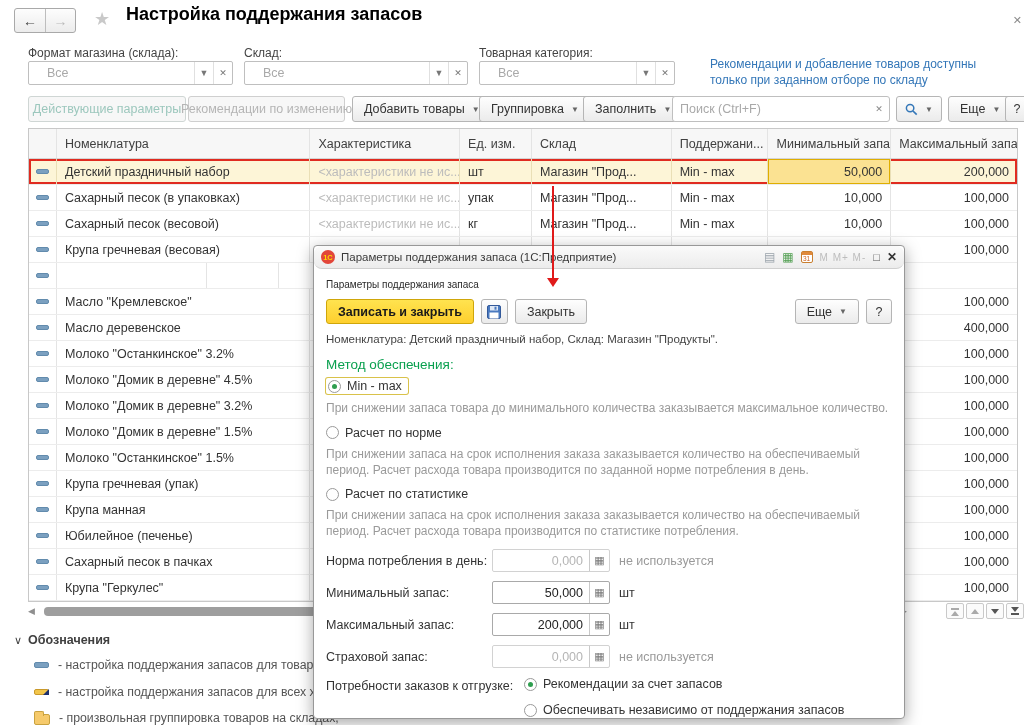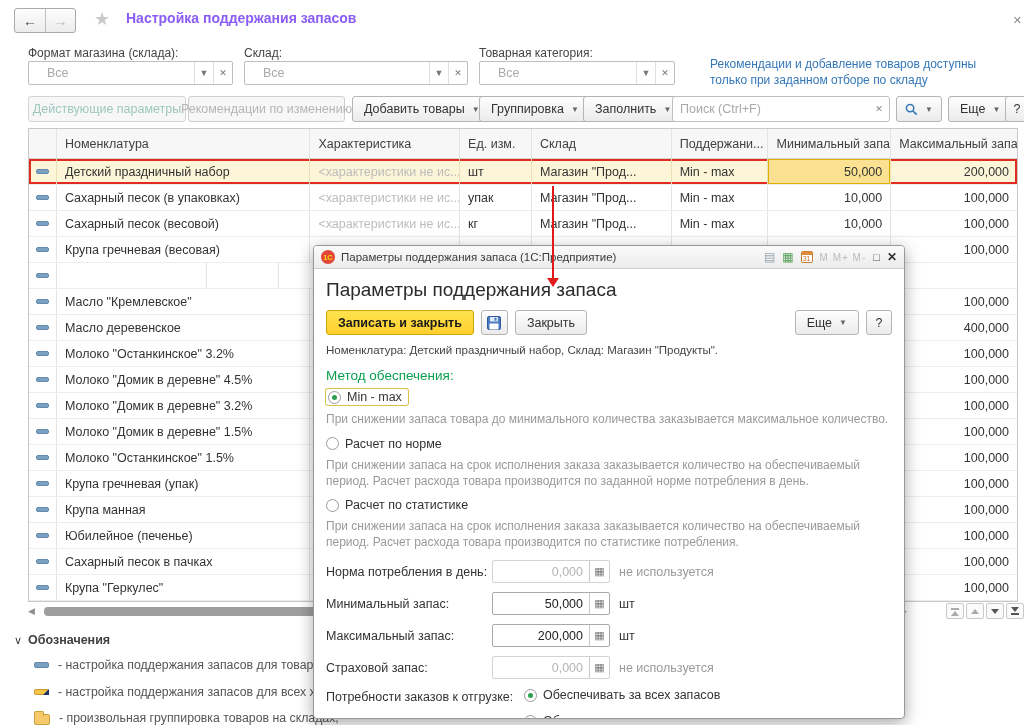--- a/index.html
+++ b/index.html
@@ -5,21 +5,21 @@
   * { box-sizing:border-box; margin:0; padding:0; }
   html,body { width:1024px; height:725px; overflow:hidden; }
   body { font-family:"Liberation Sans", sans-serif; font-size:12.5px; color:#333; background:#fff; }
   #root { position:relative; width:1024px; height:725px; background:#fff; }
 
   
   .navpair { position:absolute; left:14px; top:8px; display:flex; border:1px solid #a9a9a9; border-radius:3px; overflow:hidden; background:linear-gradient(#fdfdfd,#ececec); }
   .navbtn { width:30px; height:23px; display:flex; align-items:center; justify-content:center; font-size:14px; color:#444; }
   .navbtn + .navbtn { border-left:1px solid #bdbdbd; color:#b9b9b9; }
   .star { position:absolute; left:94px; top:8px; font-size:18px; color:#c9c9c9; }
-  .page-title { position:absolute; left:126px; top:10px; font-size:14px; font-weight:bold; color:#8b5cf6; }
+  .page-title { position:absolute; left:126px; top:4px; font-size:18px; font-weight:bold; color:#000000; }
   .win-close { position:absolute; right:2px; top:14px; font-size:11px; color:#8a8a8a; }
 
   
   .flabel { position:absolute; top:46px; font-size:12px; color:#444; }
   .combo { position:absolute; top:61px; height:24px; border:1px solid #bfbfbf; border-radius:2px; background:#fff; display:flex; align-items:stretch; }
   .combo .val { flex:1; padding:4px 6px; color:#a9a9a9; overflow:hidden; white-space:nowrap;margin-left:12px; }
   .combo .cbtn { width:19px; display:flex; align-items:center; justify-content:center; color:#777; font-size:9px; border-left:1px solid #e0e0e0; }
   .info-note { position:absolute; left:710px; top:57px; width:300px; color:#3477b8; font-size:12px; line-height:1.3; }
 
   
@@ -73,35 +73,35 @@
   .li-dash-corner::after { content:""; position:absolute; right:-1px; bottom:-1px; border-left:6px solid transparent; border-bottom:6px solid #1c2f6e; }
   .li-folder { position:relative; width:16px; height:11px; background:#f6ca6b; border:1px solid #c9a23f; border-radius:2px; margin-top:2px; }
   .li-folder::before { content:""; position:absolute; left:-1px; top:-4px; width:8px; height:4px; background:#f6ca6b; border:1px solid #c9a23f; border-bottom:none; border-radius:2px 2px 0 0; }
 
   
   .arrow-line { position:absolute; left:552px; top:186px; width:2px; height:92px; background:#e01a1a; z-index:30; }
   .arrow-head { position:absolute; left:547px; top:278px; width:0; height:0; border-left:6px solid transparent; border-right:6px solid transparent; border-top:9px solid #e01a1a; z-index:30; }
 
   
   .dialog { position:absolute; left:313px; top:245px; width:592px; height:474px; background:#fff; border:1px solid #989898; border-radius:4px; box-shadow:0 4px 16px rgba(0,0,0,.35); z-index:10; overflow:hidden; }
-  .dlg-titlebar { height:23px; background:linear-gradient(#fafafa,#ececec); border-bottom:1px solid #cfcfcf; display:flex; align-items:center; padding:0 7px; }
+  .dlg-titlebar { height:23px; background:linear-gradient(#fafafa,#ececec); border-bottom:1px solid #cfcfcf; display:flex; align-items:center; padding:0 7px;border-radius:8px; }
   .ic1c { width:14px; height:14px; border-radius:50%; background:#e2463a; color:#ffd900; font-size:7.5px; font-weight:bold; display:flex; align-items:center; justify-content:center; margin-right:6px; }
   .dlg-title { font-size:11.5px; color:#3a3a3a; flex:1; white-space:nowrap; overflow:hidden; }
   .tb-icons { display:flex; align-items:center; gap:7px; }
   .tbi { font-size:12px; line-height:1; }
   .tbi.print { color:#9aa3ab; }
   .tbi.calc { color:#4f9e4f; }
   .cal { width:12px; height:12px; border:1px solid #c97f2f; border-radius:2px; background:#fff; font-size:6.5px; color:#c9611f; display:flex; align-items:flex-end; justify-content:center; position:relative; }
   .cal::before { content:""; position:absolute; left:0; top:0; right:0; height:3px; background:#e08a3c; }
   .mgrp { font-size:10px; color:#bdbdbd; letter-spacing:1px; }
   .tbi.box { color:#555; font-size:11px; }
   .tbi.x { color:#333; font-size:12px; font-weight:bold; }
 
   .dlg-content { padding:10px 12px 0 12px; }
-  .dlg-heading { font-size:19px; color:#2b2b2b; margin-bottom:9px; }
+  .dlg-heading { font-size:10px; color:#2b2b2b; margin-bottom:9px; }
   .cmdbar { display:flex; align-items:center; gap:7px; margin-bottom:9px; }
   .dbtn { height:25px; display:inline-flex; align-items:center; justify-content:center; padding:0 11px; border:1px solid #b5b5b5; border-radius:3px; background:linear-gradient(#fefefe,#ebebeb); color:#333; }
   .dbtn.primary { background:linear-gradient(#ffe34f,#fecf2e); border-color:#cfa60a; font-weight:bold; color:#1a1a1a; }
   .dbtn.icon-only { width:27px; padding:0; }
   .cmd-right { margin-left:auto; display:flex; gap:7px; }
   .dlg-info { font-size:11.5px; color:#444; margin-bottom:12px; }
   .method-head { font-size:13.5px; color:#0aa04f; margin-bottom:6px; }
   .opt { display:inline-flex; align-items:center; gap:6px; margin-bottom:5px; }
   .opt .radio { width:13px; height:13px; border:1px solid #9a9a9a; border-radius:50%; background:#fff; position:relative; flex:none; }
   .opt.sel .radio::after { content:""; position:absolute; left:3px; top:3px; width:5px; height:5px; border-radius:50%; background:#2f9e4f; }
@@ -534,21 +534,21 @@
         <div class="ncalc">▦</div>
       </div>
       <div class="fsuffix">не используется</div>
     </div>
         </div>
       <div class="ship">
         <div class="flbl2">Потребности заказов к отгрузке:</div>
         <div class="opts" id="ship-opts">
             <span class="opt sel">
               <span class="radio"></span>
-              <span class="olbl">Обеспечивать за всех запасов</span>
+              <span class="olbl">Рекомендации за счет запасов</span>
             </span>
             <span class="opt">
               <span class="radio"></span>
               <span class="olbl">Обеспечивать независимо от поддержания запасов</span>
             </span>
           </div>
       </div>
     </div>
   </div>
 

